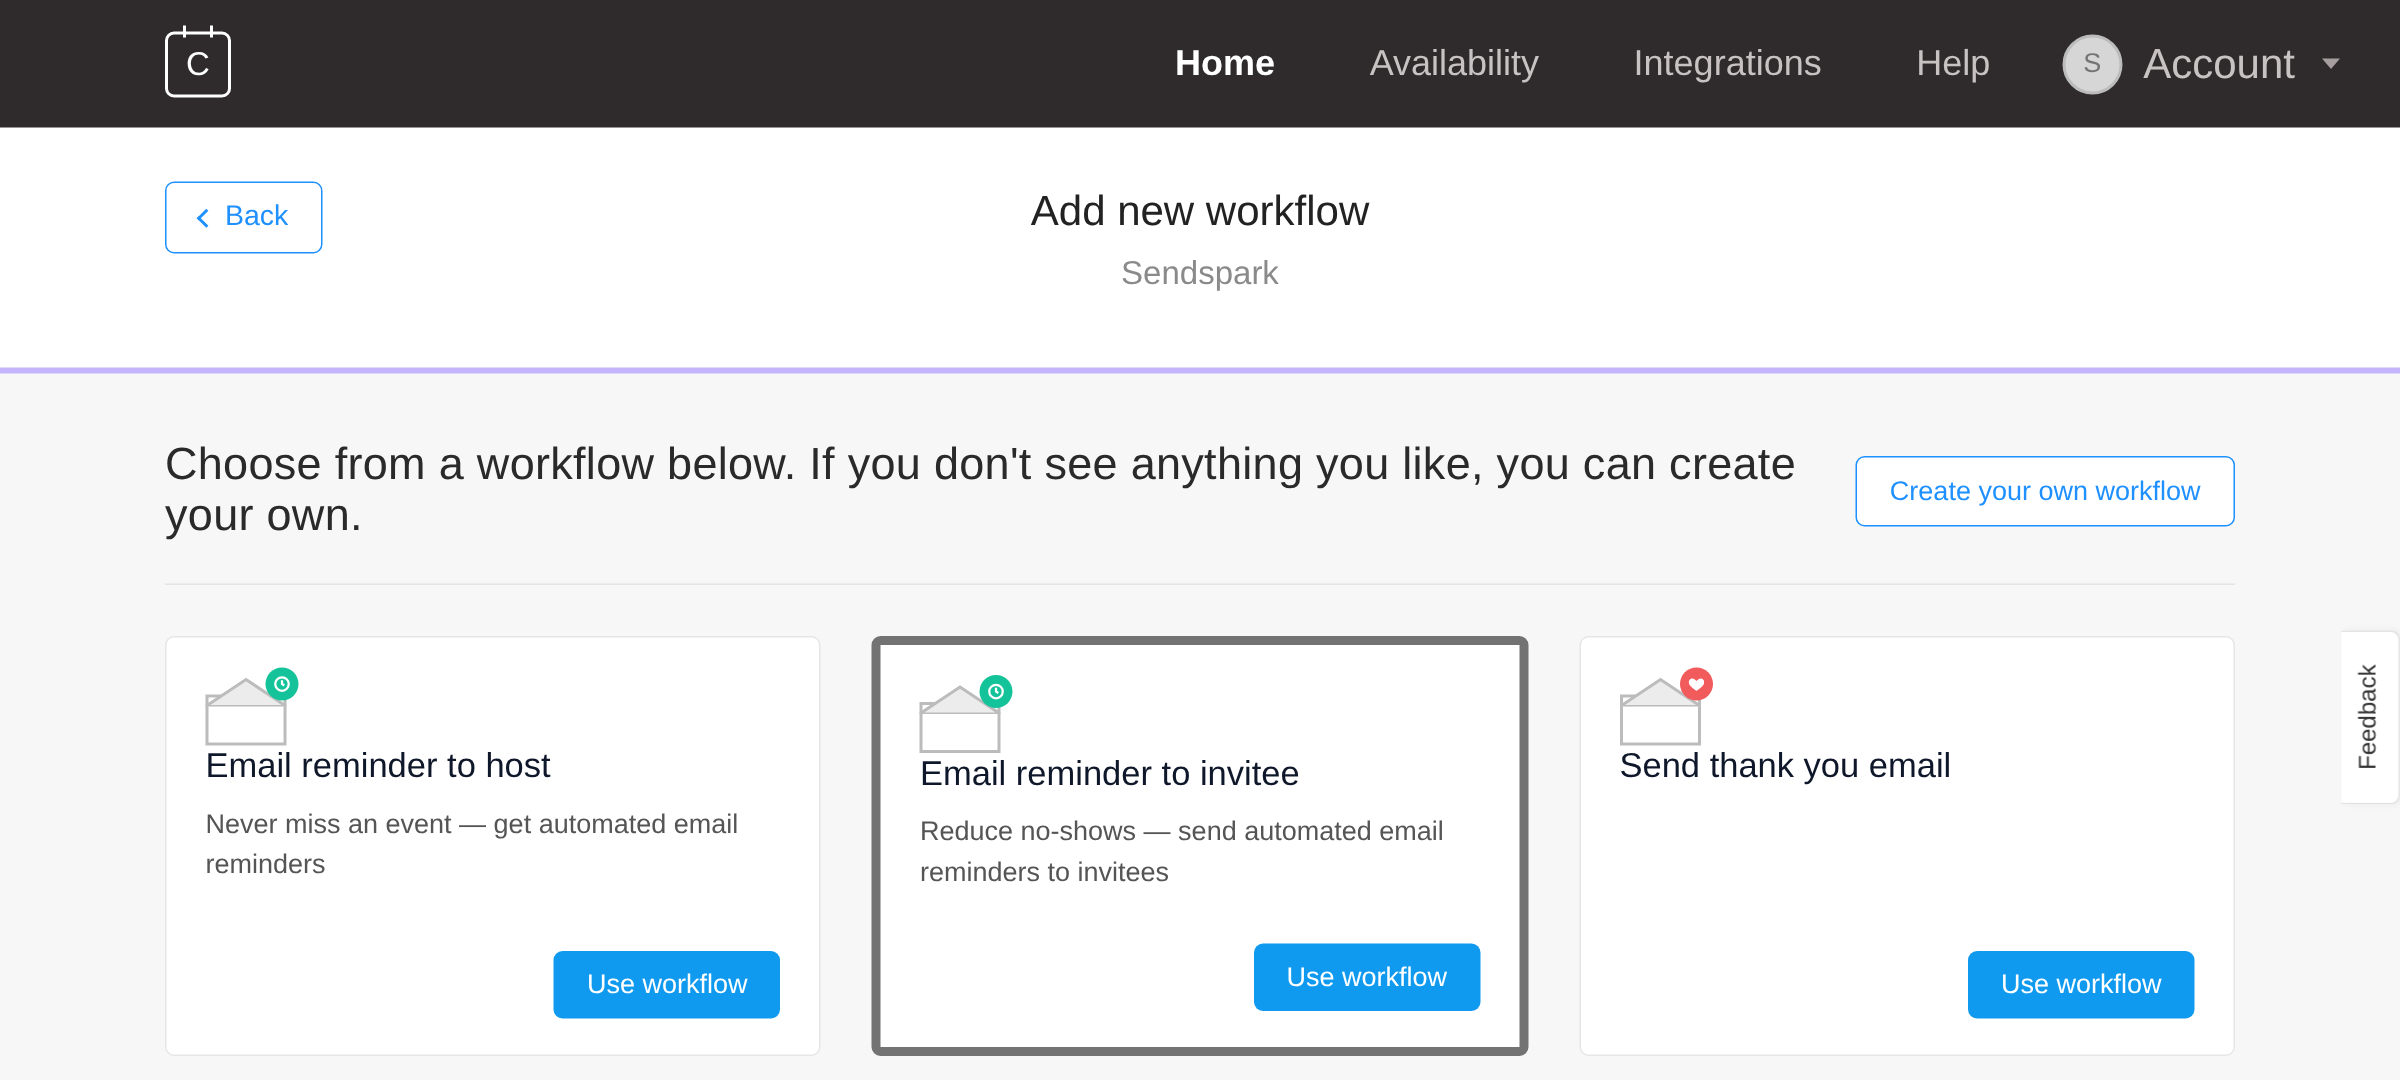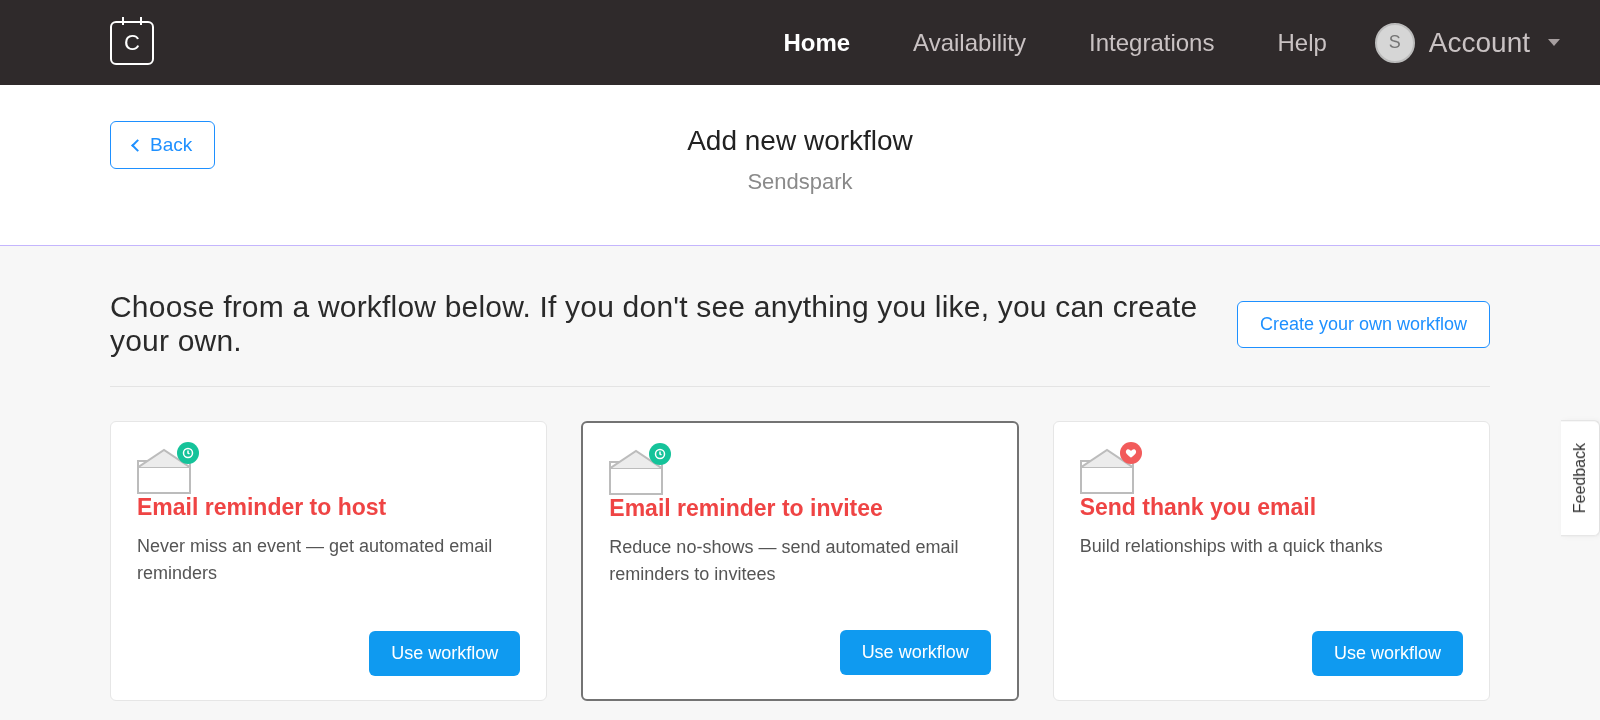--- a/index.html
+++ b/index.html
@@ -15,47 +15,47 @@
     .nav-spacer { flex: 1; }
     .nav-links { display: flex; align-items: center; gap: 40px; }
     .nav-link { color: #c9c2c3; font-size: 24px; text-decoration: none; cursor: pointer; margin-left: 23px; }
     .nav-link.active { color: #fff; font-weight: 600; }
     .account-wrap { display: flex; align-items: center; gap: 14px; margin-left: 48px; cursor: pointer; }
     .avatar { width: 40px; height: 40px; border-radius: 50%; background: #d6d6d6; border: 2px solid #bcbcbc; display: flex; align-items: center; justify-content: center; color: #757575; font-size: 18px; }
     .account-label { color: #c9c2c3; font-size: 28px; }
     .chevron-down { width: 0; height: 0; border-left: 6px solid transparent; border-right: 6px solid transparent; border-top: 7px solid #a69e9f; margin-left: 4px; }
 
     
-    .page-header { padding: 40px 110px 50px; border-bottom: 1px solid #c4b5fd; position: relative; }
+    .page-header { padding: 40px 110px 50px; border-bottom: 4px solid #c4b5fd; position: relative; }
     .back-btn { position: absolute; left: 110px; top: 36px; border: 1px solid #1e90ff; color: #1e90ff; background: #fff; border-radius: 6px; padding: 12px 22px; font-size: 19px; display: inline-flex; align-items: center; gap: 8px; cursor: pointer; }
     .back-chevron { display: inline-block; width: 9px; height: 9px; border-left: 2px solid #1e90ff; border-bottom: 2px solid #1e90ff; transform: rotate(45deg); }
     .page-title { text-align: center; font-size: 28px; font-weight: 400; color: #222; }
     .page-subtitle { text-align: center; font-size: 22px; color: #8a8a8a; margin-top: 12px; }
 
     
     .content { background: #f7f7f7; padding: 44px 110px 60px; min-height: 480px; }
     .content-head { display: flex; align-items: center; justify-content: space-between; gap: 20px; }
     .prompt-text { font-size: 30px; color: #2a2a2a; letter-spacing: 0.2px; }
     .create-own-btn { border: 1px solid #1e90ff; color: #1e90ff; background: #fff; border-radius: 6px; padding: 12px 22px; font-size: 18px; cursor: pointer; white-space: nowrap; }
     .divider { height: 1px; background: #e4e4e4; margin-top: 28px; }
 
     .cards { display: grid; grid-template-columns: repeat(3, 1fr); gap: 34px; margin-top: 34px; }
     .card { background: #fff; border: 1px solid #e6e6e6; border-radius: 6px; padding: 26px 26px 24px; display: flex; flex-direction: column; min-height: 280px; }
-    .card.selected { border: 2px solid #737373; }
+    .card.selected { border: 6px solid #737373; }
     
     .env { position: relative; width: 54px; height: 46px; }
     .env-back { position: absolute; bottom: 0; left: 0; width: 54px; height: 34px; border: 2px solid #bcbcbc; background: #fff; }
     .env-flap { position: absolute; top: 0; left: 0; width: 54px; height: 20px; }
     .env-flap svg { display: block; }
     .badge { position: absolute; top: -6px; right: -8px; width: 22px; height: 22px; border-radius: 50%; display: flex; align-items: center; justify-content: center; }
     .badge.green { background: #15c39a; }
     .badge.red { background: #f25b5b; }
     .badge svg { width: 12px; height: 12px; }
 
-    .card-title { font-size: 23px; font-weight: 700; color: #ef4444; margin-bottom: 12px; }
+    .card-title { font-size: 23px; font-weight: 400; color: #0f172a; margin-bottom: 12px; }
     .card-desc { font-size: 18px; color: #555; line-height: 1.5; }
     .card-spacer { flex: 1; }
     .use-btn { align-self: flex-end; background: #0f9af0; color: #fff; border: none; border-radius: 6px; padding: 12px 22px; font-size: 18px; cursor: pointer; margin-top: 18px; }
 
     
     .feedback-tab { position: fixed; right: 0; top: 420px; background: #fff; border: 1px solid #e0e0e0; border-right: none; border-radius: 6px 0 0 6px; padding: 22px 10px; writing-mode: vertical-rl; transform: rotate(180deg); font-size: 16px; color: #333; cursor: pointer; box-shadow: -2px 0 6px rgba(0,0,0,0.05); }
   </style>
 </head>
 <body>
 
@@ -147,21 +147,20 @@
               <polygon points="0,20 27,2 54,20" fill="#ececec" stroke="#bcbcbc" stroke-width="2"></polygon>
             </svg>
         </div>
         <div class="badge red">
           <svg viewBox="0 0 24 24" fill="#fff">
               <path d="M12 21s-7-4.35-9.5-8.5C.5 8 3 4.5 6.5 4.5c2 0 3.5 1.5 5.5 3.5 2-2 3.5-3.5 5.5-3.5 3.5 0 6 3.5 4 8-2.5 4.15-9.5 8.5-9.5 8.5z"></path>
             </svg>
         </div>
       </div>
       <div class="card-title">Send thank you email</div>
-      <div class="card-desc">Build relationships with a quick thanks</div>
       <div class="card-spacer"></div>
       <button class="use-btn">Use workflow</button>
     </div>
 
   </div>
 </div>
 
 <div class="feedback-tab">Feedback</div>
 
 </body></html>

